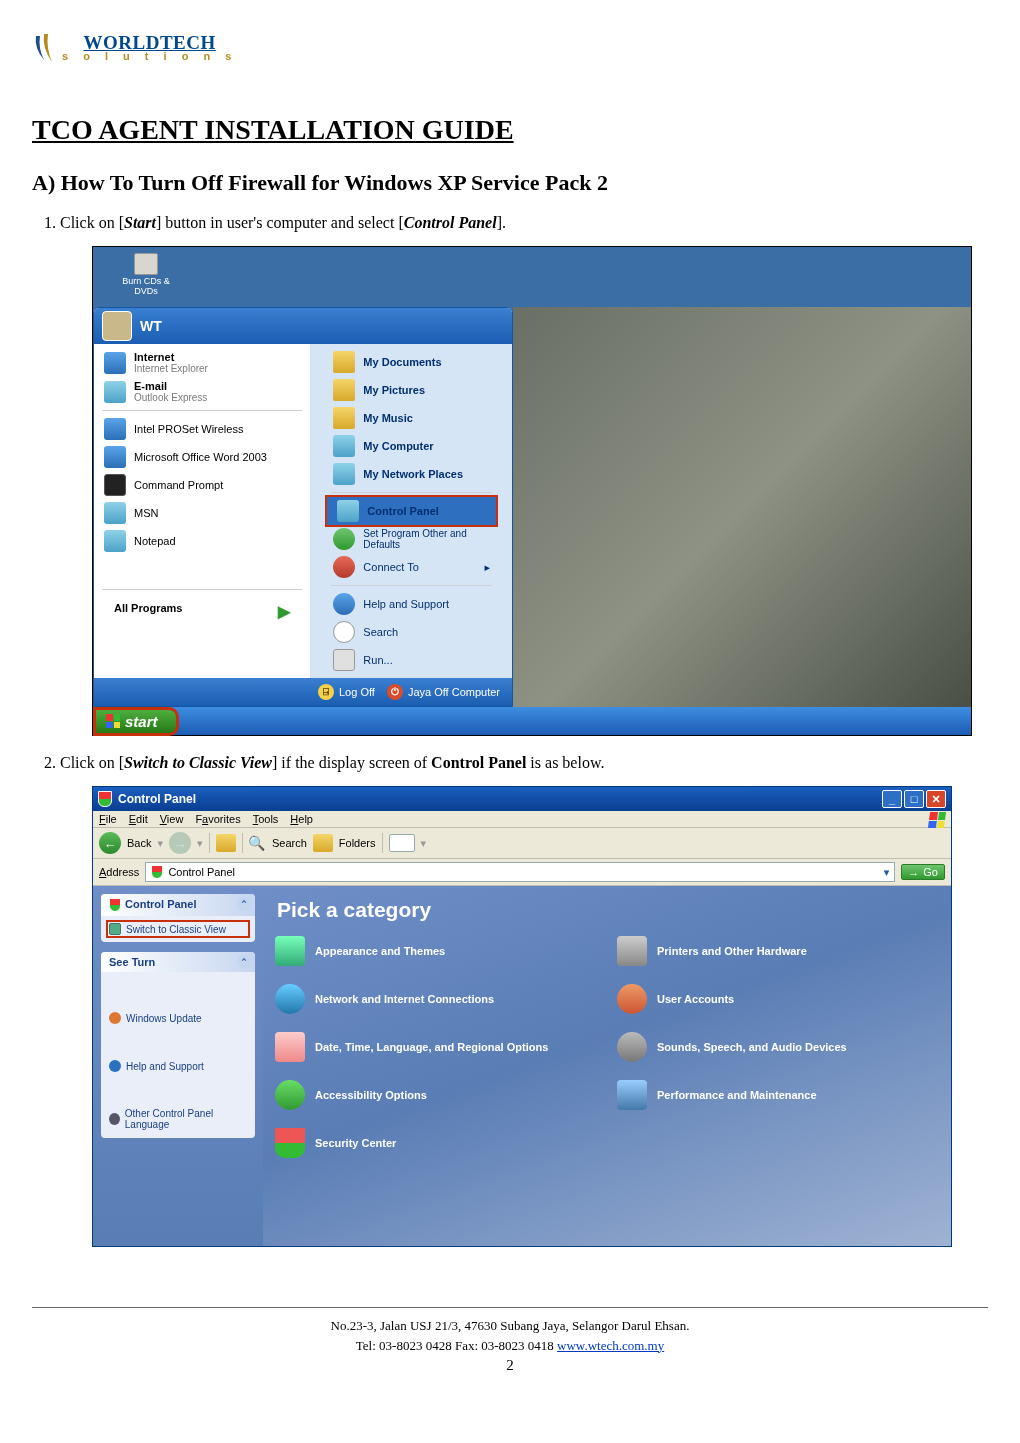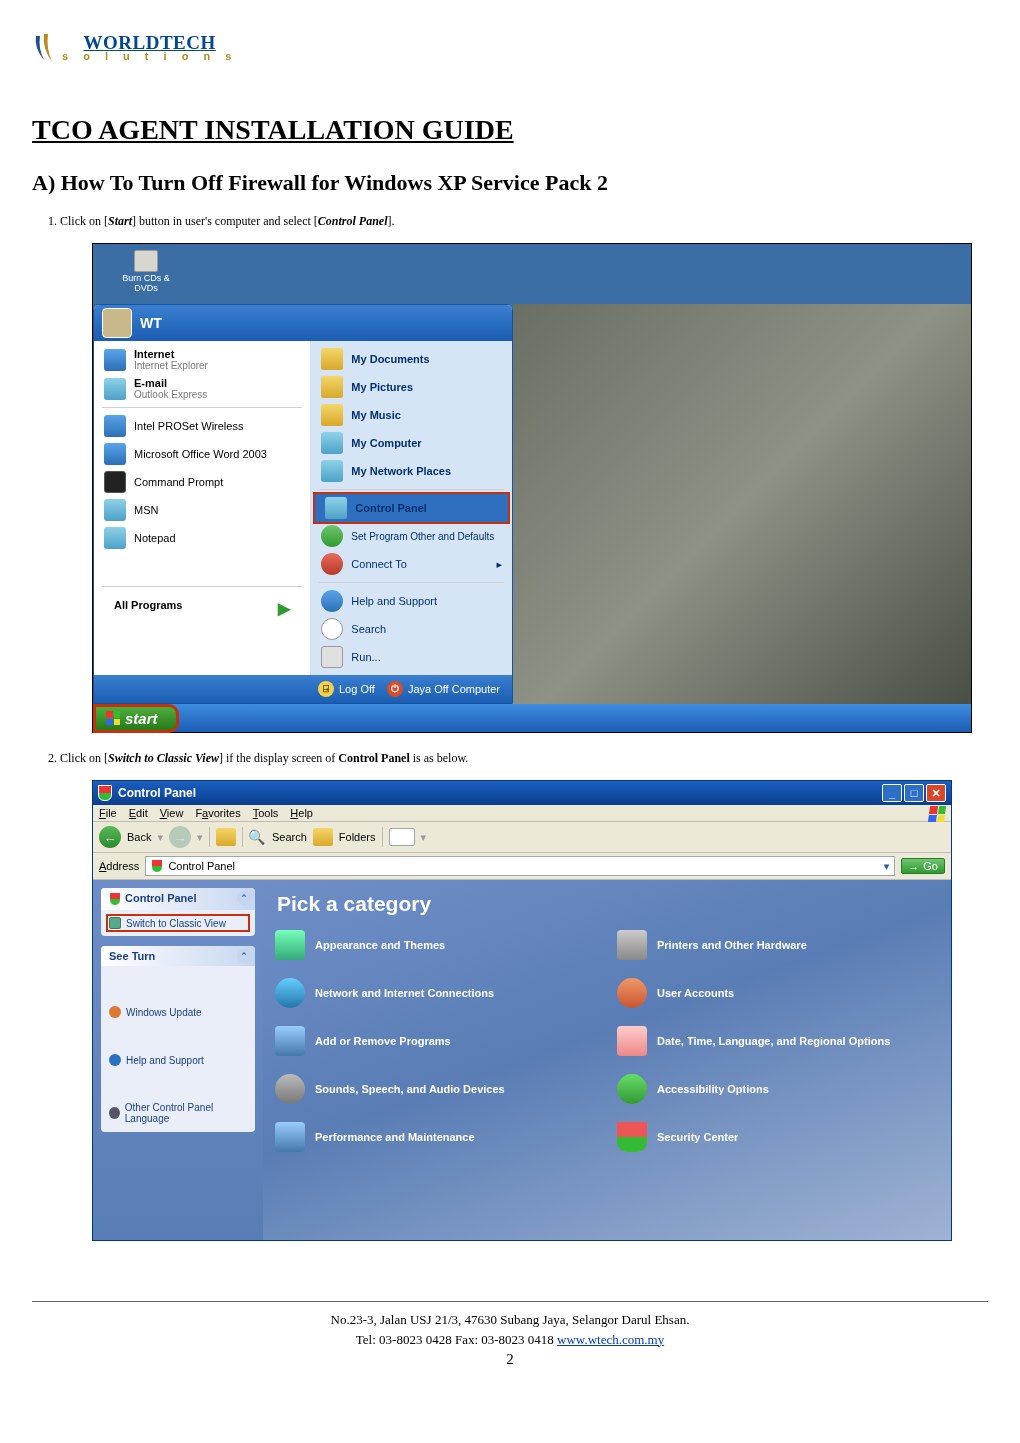--- a/index.html
+++ b/index.html
@@ -56,21 +56,21 @@
     font-size: 22px;
     font-weight: bold;
     margin: 0 0 18px 0;
   }
   ol.steps {
     margin: 0 0 0 28px;
     padding: 0;
   }
   ol.steps li {
     margin-bottom: 14px;
-    font-size: 12px;
+    font-size: 16px;
   }
   .bold-ital { font-weight: bold; font-style: italic; }
   .bold { font-weight: bold; }
   
   .shot1 {
     width: 880px;
     margin: 6px 0 18px 60px;
     border: 1px solid #000;
     font-family: Tahoma, Arial, sans-serif;
     font-size: 11px;
@@ -132,22 +132,21 @@
   }
   .sm-left {
     width: 52%;
     background: #fff;
     border-right: 1px solid #cfe0f2;
     padding: 4px 0;
   }
   .sm-right {
     width: 48%;
     background: #d6e5f6;
-    padding: 4px 0;
-    text-align: right;
+    padding: 4px 12px;
   }
   .sm-item {
     display: flex;
     align-items: center;
     gap: 8px;
     padding: 3px 10px;
     cursor: default;
   }
   .sm-item .title2 { font-weight: bold; font-size: 11px; }
   .sm-item .sub { color: #7a7a7a; font-size: 10px; }
@@ -666,24 +665,20 @@
           </div>
         <div class="cp-cat">
             <div class="cat-ic" style="background:linear-gradient(#6cf,#27a);border-radius:50%;"></div>
             <span>Network and Internet Connections</span>
           </div>
         <div class="cp-cat">
             <div class="cat-ic" style="background:linear-gradient(#e96,#c53);border-radius:50%;"></div>
             <span>User Accounts</span>
           </div>
         <div class="cp-cat">
-            <div class="cat-ic" style="background:linear-gradient(#9cf,#47a);"></div>
-            <span>Add or Remove Programs</span>
-          </div>
-        <div class="cp-cat">
             <div class="cat-ic" style="background:linear-gradient(#fcc,#e88);"></div>
             <span>Date, Time, Language, and Regional Options</span>
           </div>
         <div class="cp-cat">
             <div class="cat-ic" style="background:linear-gradient(#bbb,#777);border-radius:50%;"></div>
             <span>Sounds, Speech, and Audio Devices</span>
           </div>
         <div class="cp-cat">
             <div class="cat-ic" style="background:linear-gradient(#6d6,#393);border-radius:50%;"></div>
             <span>Accessibility Options</span>

